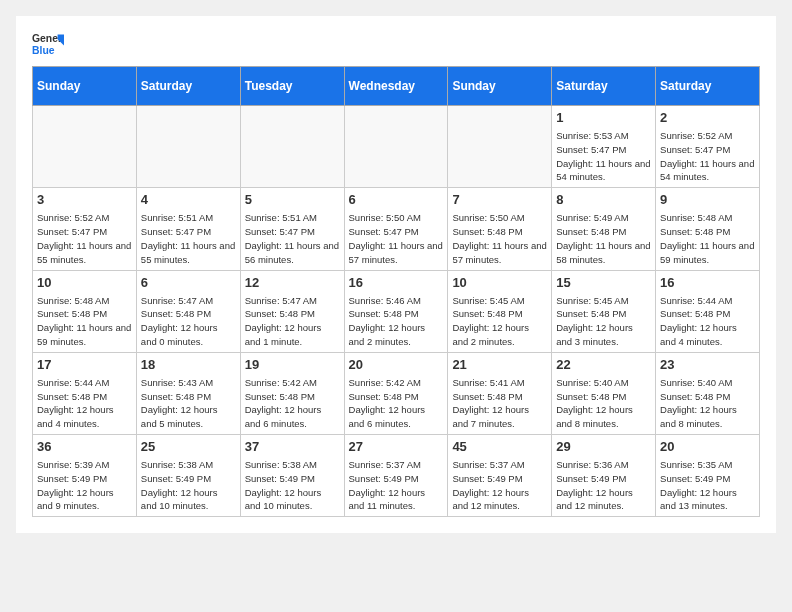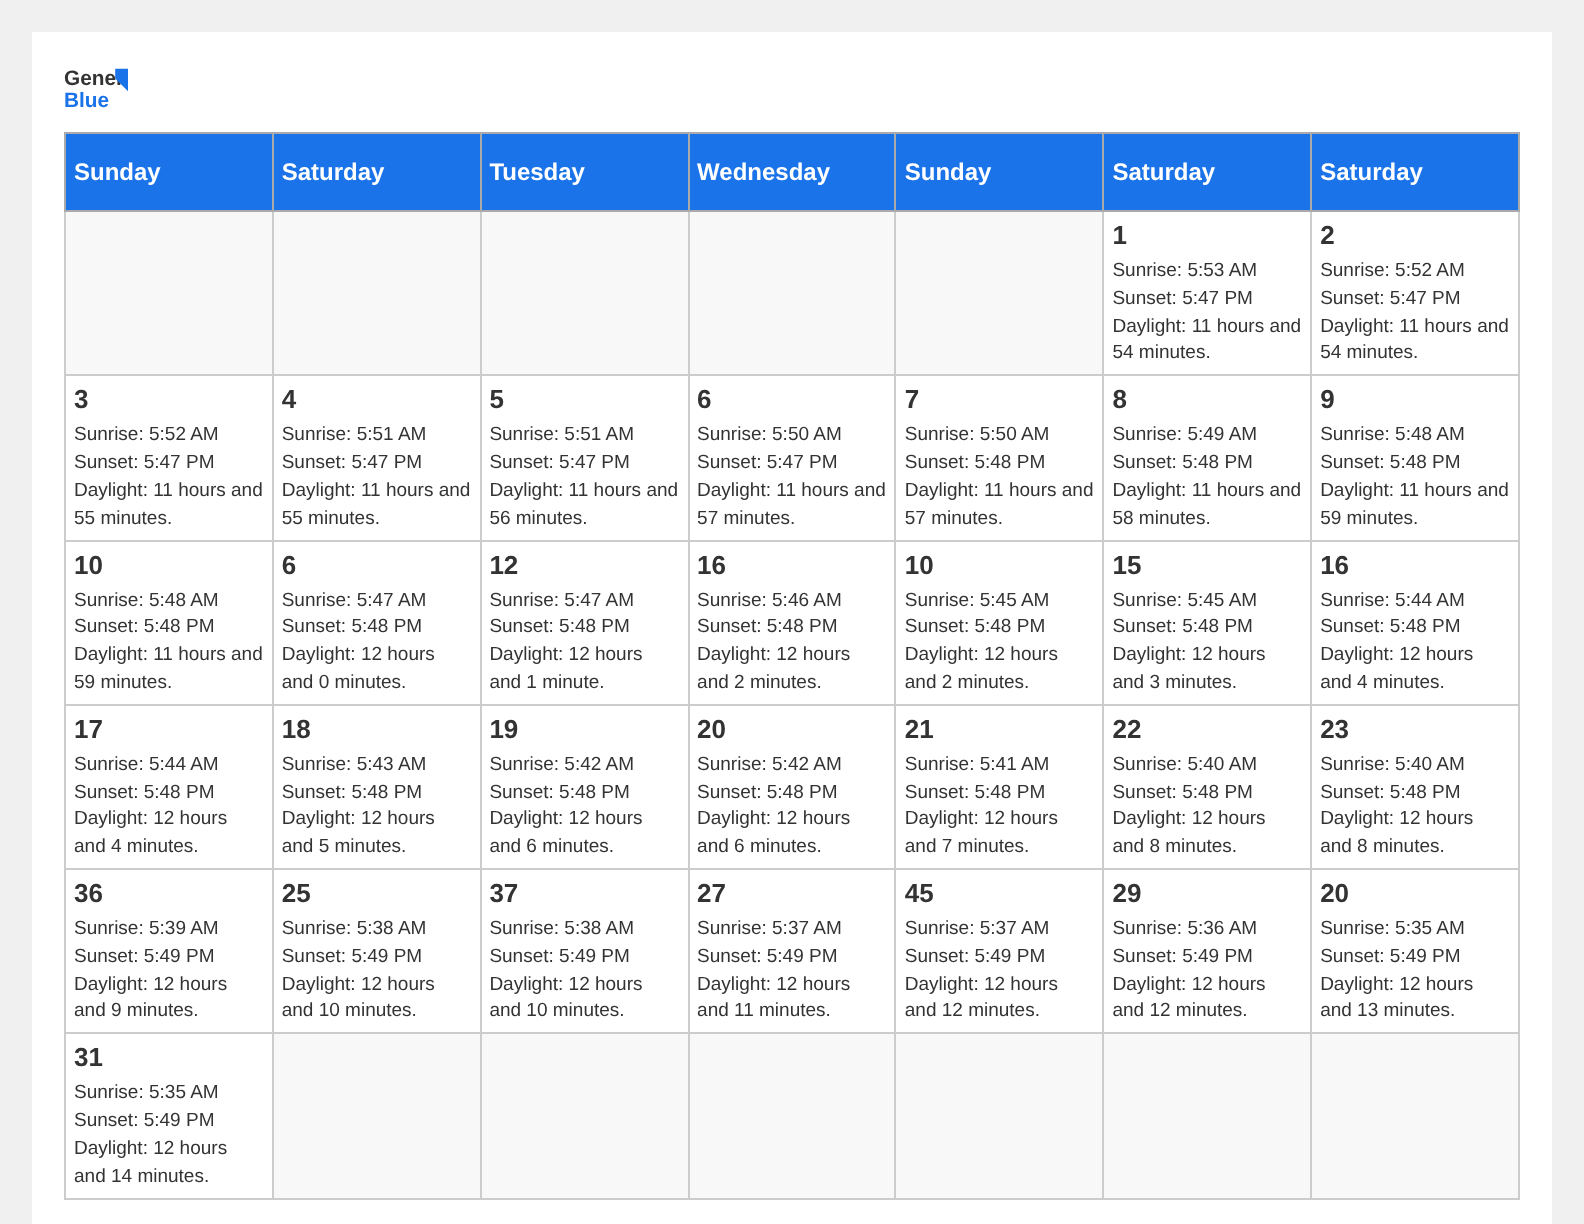--- a/index.html
+++ b/index.html
@@ -247,27 +247,15 @@
           </td>
           <td>
             <span class="day-number">29</span>
             <div class="day-info">Sunrise: 5:36 AM<br>Sunset: 5:49 PM<br>Daylight: 12 hours and 12 minutes.</div>
           </td>
           <td>
             <span class="day-number">20</span>
             <div class="day-info">Sunrise: 5:35 AM<br>Sunset: 5:49 PM<br>Daylight: 12 hours and 13 minutes.</div>
           </td>
         </tr>
-        <tr>
-          <td>
-            <span class="day-number">31</span>
-            <div class="day-info">Sunrise: 5:35 AM<br>Sunset: 5:49 PM<br>Daylight: 12 hours and 14 minutes.</div>
-          </td>
-          <td class="empty"></td>
-          <td class="empty"></td>
-          <td class="empty"></td>
-          <td class="empty"></td>
-          <td class="empty"></td>
-          <td class="empty"></td>
-        </tr>
       </tbody>
   </table>
 </div>
 
 </body></html>

